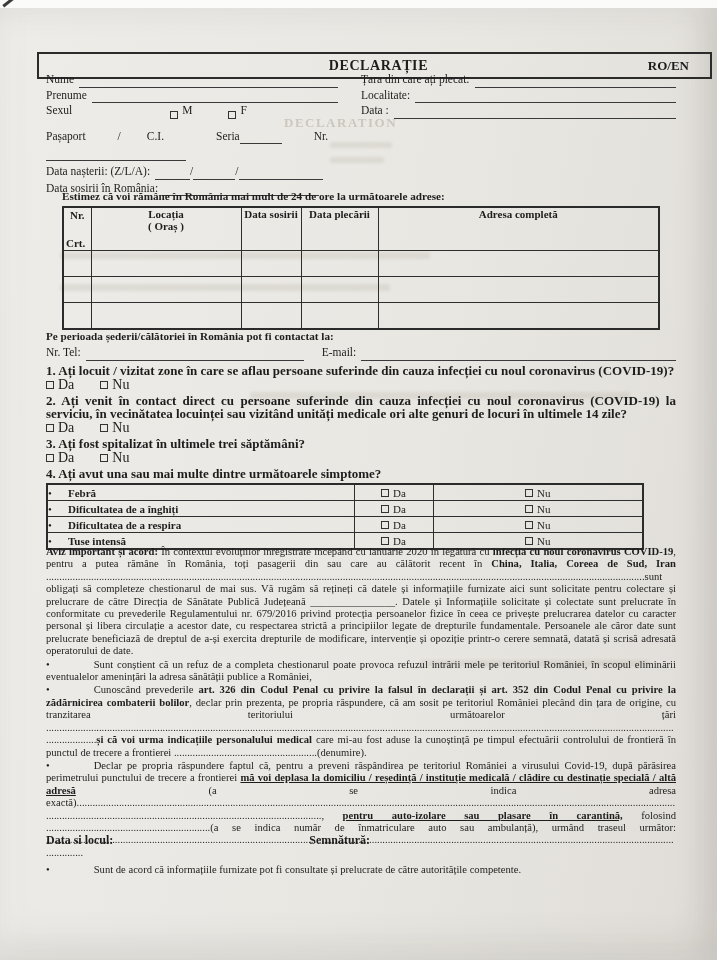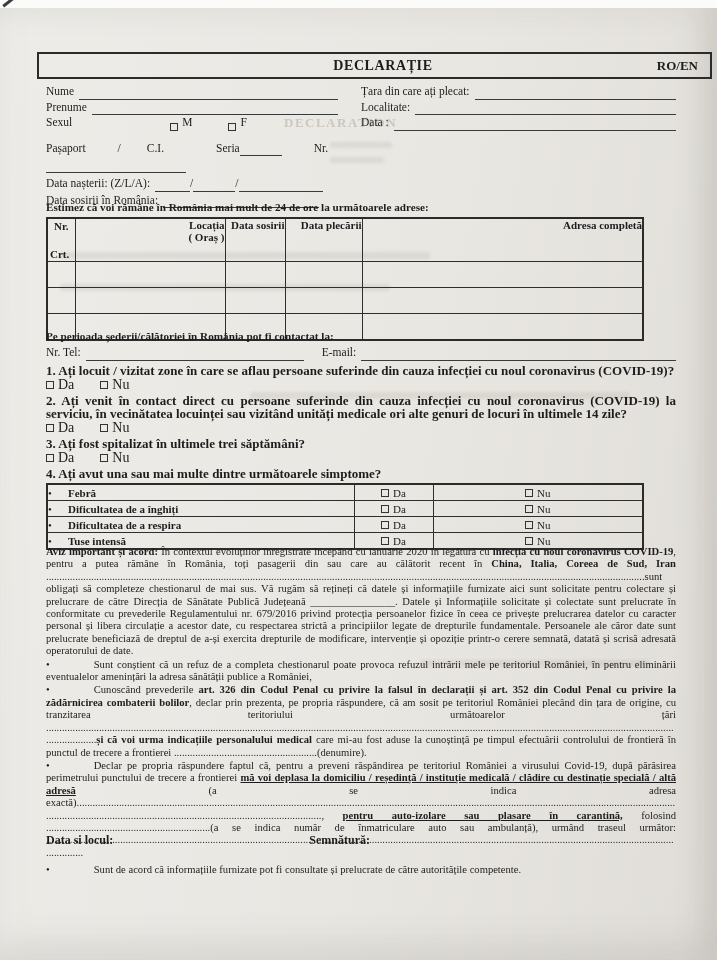--- a/index.html
+++ b/index.html
@@ -9,41 +9,41 @@
     background:linear-gradient(100deg,#edece8 0%,#e9e7e2 55%,#e0ddd8 100%);
     box-shadow:inset -16px 0 30px rgba(90,85,75,.12), inset 0 -22px 34px rgba(90,85,75,.07), inset 10px 0 22px rgba(255,255,255,.28);}
   .corner-mark{position:absolute;left:2px;top:1px;width:12px;height:3px;background:#3c3c3c;transform:rotate(-38deg);}
   
   .ghost{position:absolute;color:rgba(125,112,94,.28);filter:blur(.5px);font-weight:bold;letter-spacing:1.5px;font-size:13px;}
   .gbar{position:absolute;background:rgba(135,122,104,.13);filter:blur(1.4px);border-radius:2px;}
 
   .title-box{position:absolute;left:37px;top:52px;width:671px;height:23px;border:2px solid #2b2b2b;
     display:flex;align-items:center;background:transparent;}
   .title-center{flex:1;text-align:center;font-weight:bold;font-size:14px;letter-spacing:.6px;padding-left:70px;}
-  .title-lang{font-weight:bold;font-size:13px;padding-right:12px;}
+  .title-lang{font-weight:bold;font-size:13px;padding-right:21px;}
 
   .blk{position:absolute;left:46px;width:630px;font-size:11.5px;}
   .row{display:flex;align-items:flex-end;line-height:15.5px;white-space:nowrap;}
   .blank{border-bottom:1px solid #3a3a3a;height:12px;display:inline-block;}
   .fill{flex:1;border-bottom:1px solid #3a3a3a;height:12px;margin-left:5px;}
   .cols{display:flex;}
   .col-l{width:292px;}
   .col-r{flex:1;margin-left:23px;}
   .cb{display:inline-block;width:6px;height:6px;border:1px solid #333;margin-right:4px;background:transparent;}
   .sp{display:inline-block;}
   .sec-head{font-weight:bold;font-size:11.2px;line-height:13px;}
 
   table{border-collapse:collapse;table-layout:fixed;}
   .addr-table{width:596px;margin-top:3px;border:2px solid #2b2b2b;}
   .addr-table th,.addr-table td{border:1px solid #2e2e2e;padding:0;font-size:11px;vertical-align:top;}
   .addr-table th{font-weight:bold;}
   .th-nr{height:40px;display:flex;flex-direction:column;justify-content:space-between;padding:1px 2px;}
   .th-nr .t{text-align:center;}
   .th-nr .b{text-align:left;}
-  .th-c{text-align:right;padding-top:1px;}
+  .th-c{text-align:center;padding-top:1px;}
   .addr-table td{height:25px;}
 
   .danu{font-size:14px;line-height:13px;margin:1px 0 3px 0;}
   .danu .gap{display:inline-block;width:26px;}
   .q{font-weight:bold;font-size:13px;line-height:13px;text-align:justify;}
 
   .sym-table{width:596px;margin-top:3px;border:2px solid #2b2b2b;}
   .sym-table td{border:1px solid #2e2e2e;font-size:11px;height:15px;padding:0;}
   .sym-name{font-weight:bold;}
   .td-sym{padding-left:12px;}
@@ -74,21 +74,21 @@
   <div class="gbar" style="left:60px;top:252px;width:370px;height:7px;"></div>
   <div class="gbar" style="left:60px;top:284px;width:330px;height:7px;"></div>
   <div class="gbar" style="left:250px;top:392px;width:380px;height:7px;"></div>
   <div class="gbar" style="left:420px;top:660px;width:230px;height:7px;"></div>
 
   <div class="title-box">
     <div class="title-center">DECLARAȚIE</div>
     <div class="title-lang">RO/EN</div>
   </div>
 
-  <div class="blk" style="top:84px;">
+  <div class="blk" style="top:72px;">
     <div class="cols">
       <div class="col-l">
         <div class="row">
             <span>Nume</span>
             <span class="fill"></span>
           </div>
         <div class="row">
             <span>Prenume</span>
             <span class="fill"></span>
           </div>
@@ -138,21 +138,21 @@
       <span class="blank" style="width:42px;"></span>
       <span>/</span>
       <span class="blank" style="width:84px;"></span>
     </div>
     <div class="row" style="margin-top:1px;">
       <span>Data sosirii în România:</span>
       <span class="blank" style="width:156px;margin-left:5px;"></span>
     </div>
   </div>
 
-  <div class="blk" style="top:201px;">
+  <div class="blk" style="top:190px;margin-left:16px;">
     <div class="sec-head">Estimez că voi rămâne în România mai mult de 24 de ore la următoarele adrese:</div>
     <table class="addr-table">
       <colgroup>
           <col style="width:28px;">
           <col style="width:150px;">
           <col style="width:60px;">
           <col style="width:77px;">
           <col style="width:281px;">
         </colgroup>
       <tbody>
@@ -247,21 +247,21 @@
         <td class="td-sym"><span class="mk">•</span><span class="sym-name">Tuse intensă</span></td>
         <td class="td-c"><span class="cb"></span><span>Da</span></td>
         <td class="td-c"><span class="cb"></span><span>Nu</span></td>
       </tr>
     </tbody>
       </table>
   </div>
 
   <div class="blk" style="top:546px;">
     <p class="notice"><span class="st-b st-i">Aviz important și acord: </span><span>În contextul evoluțiilor înregistrate începând cu ianuarie 2020 în legătură cu </span><span class="st-b">infecția cu noul coronavirus COVID-19</span><span>, pentru a putea rămâne în România, toți pasagerii din sau care au călătorit recent în </span><span class="st-b">China, Italia, Coreea de Sud, Iran</span><span> ..................................................................................................................................................................................................................................</span><span>sunt obligați să completeze chestionarul de mai sus. Vă rugăm să rețineți că datele și informațiile furnizate aici sunt solicitate pentru colectare și prelucrare de către Direcția de Sănătate Publică Județeană ________________. Datele și Informațiile solicitate și colectate sunt prelucrate în conformitate cu prevederile Regulamentului nr. 679/2016 privind protecția persoanelor fizice în ceea ce privește prelucrarea datelor cu caracter personal și libera circulație a acestor date, cu respectarea strictă a principiilor legate de drepturile fundamentale. Persoanele ale căror date sunt prelucrate beneficiază de dreptul de a-și exercita drepturile de modificare, intervenție și opoziție printr-o cerere semnată, datată și scrisă adresată operatorului de date.</span></p>
-    <p class="bullet"><span class="mk">•</span><span class="mkgap"></span><span class="rich"><span>Sunt conștient că un refuz de a completa chestionarul poate provoca refuzul intrării mele pe teritoriul României, în pentru eliminării eventualelor amenințări la adresa sănătății publice a României,</span></span></p>
+    <p class="bullet"><span class="mk">•</span><span class="mkgap"></span><span class="rich"><span>Sunt conștient că un refuz de a completa chestionarul poate provoca refuzul intrării mele pe teritoriul României, în scopul eliminării eventualelor amenințări la adresa sănătății publice a României,</span></span></p>
     <p class="bullet"><span class="mk">•</span><span class="mkgap"></span><span class="rich"><span>Cunoscând prevederile </span><span class="st-b">art. 326 din Codul Penal cu privire la falsul în declarații și art. 352 din Codul Penal cu privire la zădărnicirea combaterii bolilor</span><span>, declar prin prezenta, pe propria răspundere, că am sosit pe teritoriul României plecând din țara de origine, cu tranzitarea teritoriului următoarelor țări </span><span>................................................................................................................................................................................................................................................................</span><span class="st-b">și că voi urma indicațiile personalului medical</span><span> care mi-au fost aduse la cunoștință pe timpul efectuării controlului de frontieră în punctul de trecere a frontierei </span><span>......................................................</span><span class="st-i">(denumire).</span></span></p>
     <p class="bullet"><span class="mk">•</span><span class="mkgap"></span><span class="rich"><span>Declar pe propria răspundere faptul că, pentru a preveni răspândirea pe teritoriul României a virusului Covid-19, după părăsirea perimetrului punctului de trecere a frontierei </span><span class="st-b st-u">mă voi deplasa la domiciliu / reședință / instituție medicală / clădire cu destinație specială / altă adresă</span><span> </span><span class="st-i">(a se indica adresa exactă)</span><span>..........................................................................................................................................................................................................................................................................................................................................</span><span>, </span><span class="st-b st-u">pentru auto-izolare sau plasare în carantină,</span><span> folosind </span><span>..............................................................</span><span class="st-i">(a se indica număr de înmatriculare auto sau ambulanță),</span><span> urmând traseul următor: </span><span>...........................................................................................................................................................................................................................................................</span></span></p>
     <p class="bullet" style="margin-top:5px;"><span class="mk">•</span><span class="mkgap"></span><span class="rich"><span>Sunt de acord că informațiile furnizate pot fi consultate și prelucrate de către autoritățile competente.</span></span></p>
   </div>
 
   <div class="blk footer" style="top:833px;">
     <span>Data si locul:</span>
     <span class="sig">Semnătură:</span>
   </div>
 </div>

